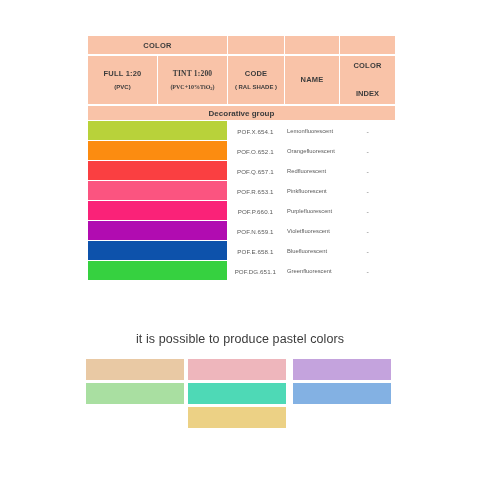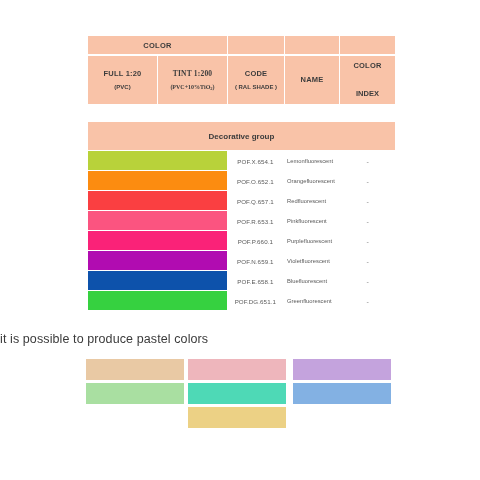--- a/index.html
+++ b/index.html
@@ -82,22 +82,22 @@
   .hcell.h-name { width: 54px; }
   .hcell.h-index { width: 55px; }
   .hcell.h-index .l1 { margin-bottom: 2px; }
   .hcell.h-index .l2 {
     font-size: 7.5px;
     margin-top: 16px;
   }
   sub { font-size: 4.5px; vertical-align: baseline; position: relative; top: 1px; }
 
   .group-band {
-    margin-top: 18px;
-    height: 28px;
+    margin-top: 2px;
+    height: 14px;
     background: #f9c3a8;
     display: flex;
     align-items: center;
     justify-content: center;
     font-size: 8px;
     font-weight: bold;
     color: #3c3c3c;
   }
 
   
@@ -144,21 +144,21 @@
   }
 
   
   #pastel-section {
     position: absolute;
     left: 0;
     top: 332px;
     width: 480px;
   }
   #pastel-title {
-    text-align: left;
+    text-align: center;
     font-size: 12.5px;
     color: #3a3a3a;
     letter-spacing: 0.1px;
     margin-bottom: 13px;
   }
   .pastel-grid {
     position: relative;
     margin: 0 auto;
     width: 308px;
     height: 70px;

